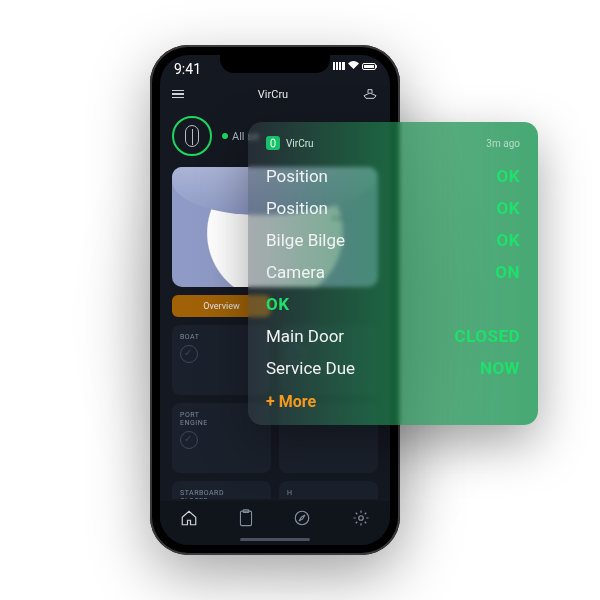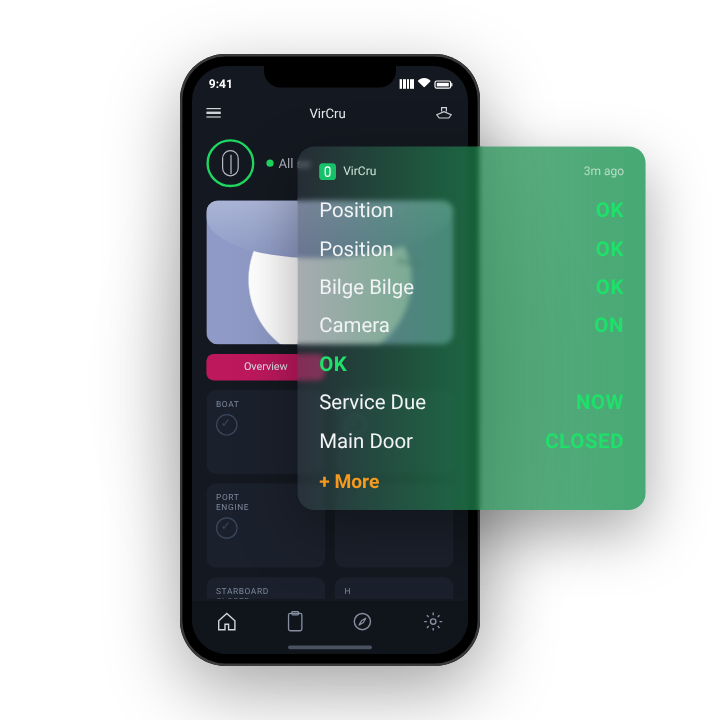--- a/index.html
+++ b/index.html
@@ -43,23 +43,23 @@
     transform: translateX(-50%);
     width: 110px; height: 18px;
     background: #000;
     border-bottom-left-radius: 14px;
     border-bottom-right-radius: 14px;
     z-index: 5;
   }
   .statusbar {
     position: absolute; top: 0; left: 0; right: 0;
     height: 24px;
-    display: flex; justify-content: space-between; align-items: center;
+    display: flex; justify-content: space-between; align-items: flex-start;
     padding: 6px 14px 0;
-    font-size: 10px; font-weight: 700;
+    font-size: 14px; font-weight: 400;
     color: #fff;
   }
   .sb-right { display:flex; gap:3px; align-items:center; }
   .sig, .wifi, .batt { display:inline-block; }
   .sig { width:12px; height:8px; background:linear-gradient(to right,#fff 0 2px,transparent 2px 3px,#fff 3px 5px,transparent 5px 6px,#fff 6px 8px,transparent 8px 9px,#fff 9px 12px); }
   .wifi { font-size:9px; }
   .batt { width:14px; height:7px; border:1px solid #fff; border-radius:2px; position:relative; }
   .batt::after { content:""; position:absolute; right:-2px; top:1px; width:1px; height:3px; background:#fff; border-radius:0 1px 1px 0;}
   .batt::before { content:""; position:absolute; left:1px; top:1px; width:10px; height:3px; background:#fff; }
 
@@ -107,21 +107,21 @@
 
   .tabrow {
     position:absolute; top:240px; left:12px; right:12px;
     display:flex; gap:8px;
   }
   .tab {
     flex:1; padding:6px 0; text-align:center;
     font-size:9px; color:#8b95a6;
     border-radius:6px;
   }
-  .tab.active { background:#be185d; color:#dfe3ea; }
+  .tab.active { background:#a16207; color:#dfe3ea; }
 
   .cards {
     position:absolute; top:270px; left:12px; right:12px; bottom:46px;
     display:grid; grid-template-columns:1fr 1fr; gap:8px;
     overflow:hidden;
   }
   .card {
     background:#1b212c; border-radius:8px;
     padding:8px;
     display:flex; flex-direction:column; gap:2px;
@@ -307,22 +307,22 @@
     <span class="notif-val">OK</span>
   </div>
   <div class="notif-row">
     <span class="notif-label">Camera</span>
     <span class="notif-val">ON</span>
   </div>
   <div class="notif-row">
     <span class="notif-val">OK</span>
   </div>
   <div class="notif-row">
+    <span class="notif-label">Main Door</span>
+    <span class="notif-val">CLOSED</span>
+  </div>
+  <div class="notif-row">
     <span class="notif-label">Service Due</span>
     <span class="notif-val">NOW</span>
   </div>
-  <div class="notif-row">
-    <span class="notif-label">Main Door</span>
-    <span class="notif-val">CLOSED</span>
-  </div>
 
   <div class="notif-more">+ More</div>
 </div>
 
 </body></html>

